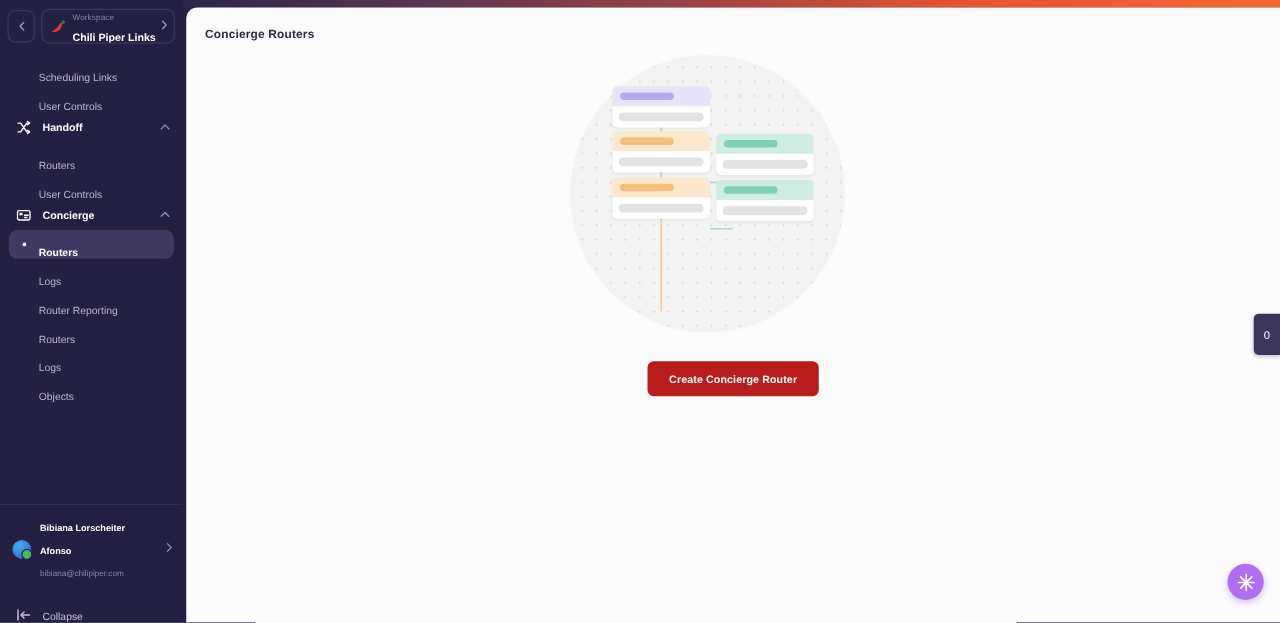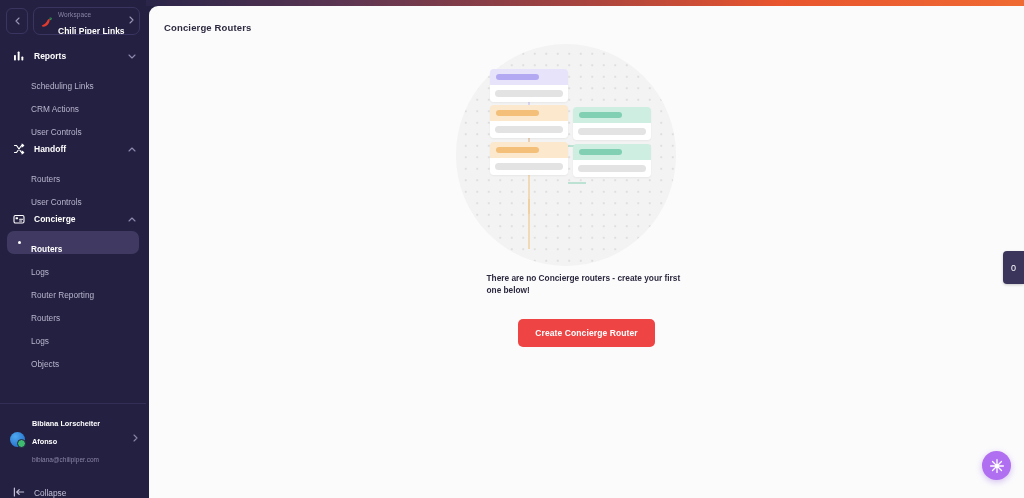--- a/index.html
+++ b/index.html
@@ -248,21 +248,21 @@
 
   .empty-text {
     width: 200px;
     margin-top: 6px;
     font-size: 8.3px; font-weight: bold; color: #2d2a3f;
     line-height: 1.45;
     text-align: left;
   }
   .create-btn {
     margin-top: 23px;
-    background: #ef4444;
+    background: #b91c1c;
     color: #ffffff;
     border: none;
     border-radius: 5px;
     font-size: 8.5px;
     font-weight: bold;
     font-family: "Liberation Sans", sans-serif;
     padding: 9px 17px;
     cursor: pointer;
     letter-spacing: .1px;
   }
@@ -321,41 +321,23 @@
         <span class="ws-chev">
           <svg width="5" height="8" viewBox="0 0 5 8" fill="none">
             <path d="M1 1l3 3-3 3" stroke="#9b97b8" stroke-width="1.1" stroke-linecap="round" stroke-linejoin="round"></path>
           </svg>
         </span>
       </div>
     </div>
 
     <nav class="nav">
 
-      <div class="nav-group">
-        <span class="gicon">
-          <svg width="12" height="12" viewBox="0 0 12 12" fill="none">
-            <rect x="1" y="5" width="1.9" height="5.5" rx=".7" fill="#ffffff"></rect>
-            <rect x="4.7" y="1.5" width="1.9" height="9" rx=".7" fill="#ffffff"></rect>
-            <rect x="8.4" y="6.5" width="1.9" height="4" rx=".7" fill="#ffffff"></rect>
-          </svg>
-        </span>
-        <span class="glabel">Reports</span>
-        <span class="gchev">
-          <svg width="8" height="5" viewBox="0 0 8 5" fill="none">
-              <path d="M1 1l3 3 3-3" stroke="#8f8bb0" stroke-width="1.1" stroke-linecap="round" stroke-linejoin="round"></path>
-            </svg>
-        </span>
-      </div>
 
       <div class="nav-sub">
         <span>Scheduling Links</span>
-      </div>
-      <div class="nav-sub">
-        <span>CRM Actions</span>
       </div>
       <div class="nav-sub">
         <span>User Controls</span>
       </div>
 
       <div class="nav-group">
         <span class="gicon">
           <svg width="12" height="12" viewBox="0 0 12 12" fill="none">
             <path d="M1.5 2.5h2l5 7h2M1.5 9.5h2l5-7h2" stroke="#ffffff" stroke-width="1.15" stroke-linecap="round"></path>
             <path d="M9 1.2l1.7 1.3L9 3.8M9 8.2l1.7 1.3L9 10.8" stroke="#ffffff" stroke-width="1.15" stroke-linecap="round" stroke-linejoin="round"></path>
@@ -493,21 +475,20 @@
           <div class="node n-green" style="left:117px; top:100px;">
             <div class="nhead">
                 <i></i>
               </div>
             <div class="nbody">
                 <i></i>
               </div>
           </div>
         </div>
 
-        <div class="empty-text">There are no Concierge routers - create your first one below!</div>
 
         <button class="create-btn">Create Concierge Router</button>
       </div>
 
       <div class="side-tab">
         <span>0</span>
       </div>
 
       <div class="fab">
         <svg width="16" height="16" viewBox="0 0 16 16">

